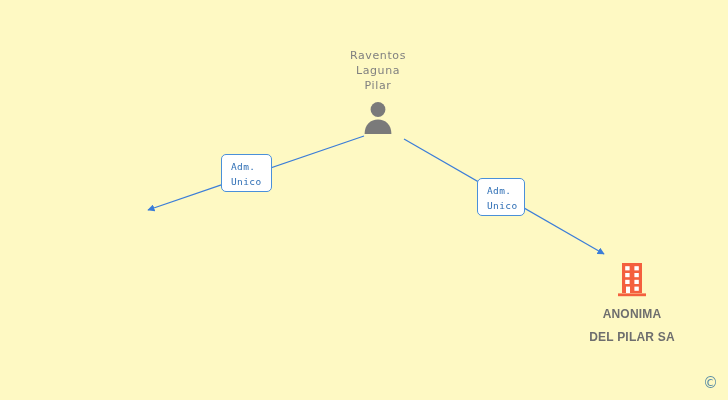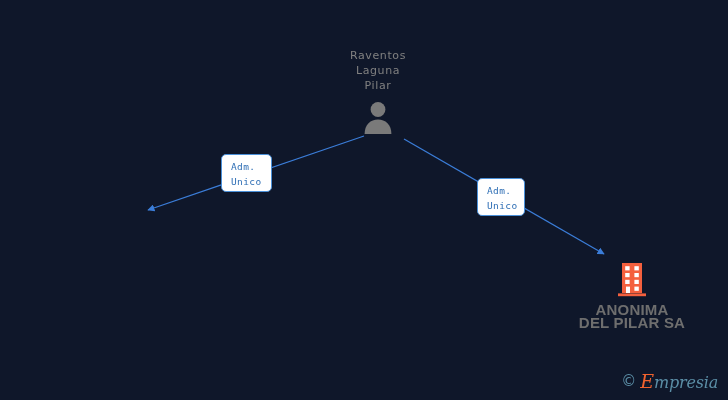--- a/index.html
+++ b/index.html
@@ -8,21 +8,21 @@
     padding: 0;
     background: #ffffff;
   }
   body {
     font-family: "DejaVu Sans", sans-serif;
   }
   #canvas {
     position: relative;
     width: 728px;
     height: 400px;
-    background: #0f172a;
+    background: #fef9c3;
     overflow: hidden;
   }
   #edges {
     position: absolute;
     left: 0;
     top: 0;
     width: 728px;
     height: 400px;
   }
 
@@ -66,22 +66,22 @@
     color: #8c8c8c;
     font-family: "Liberation Sans", sans-serif;
     font-size: 10.5px;
     line-height: 14px;
     font-weight: normal;
     letter-spacing: 0.1px;
   }
   .company-label.dark {
     color: #6e6e6e;
     font-family: "Liberation Sans", sans-serif;
-    font-size: 15px;
-    line-height: 13px;
+    font-size: 12px;
+    line-height: 23px;
     font-weight: bold;
     letter-spacing: 0.2px;
   }
 
   #node-left {
     left: 22px;
     top: 224px;
     width: 150px;
   }
   #node-right {
@@ -192,16 +192,15 @@
 DEL PILAR SA</div>
   </div>
 
   <div class="edge-label" id="edge-label-left">Adm.
 Unico</div>
   <div class="edge-label" id="edge-label-right">Adm.
 Unico</div>
 
   <div id="watermark">
     <span class="wm-c">©</span>
-    <span class="wm-text"><span class="wm-e">E</span><span>mpresia</span></span>
   </div>
 
 </div>
 
 </body></html>

